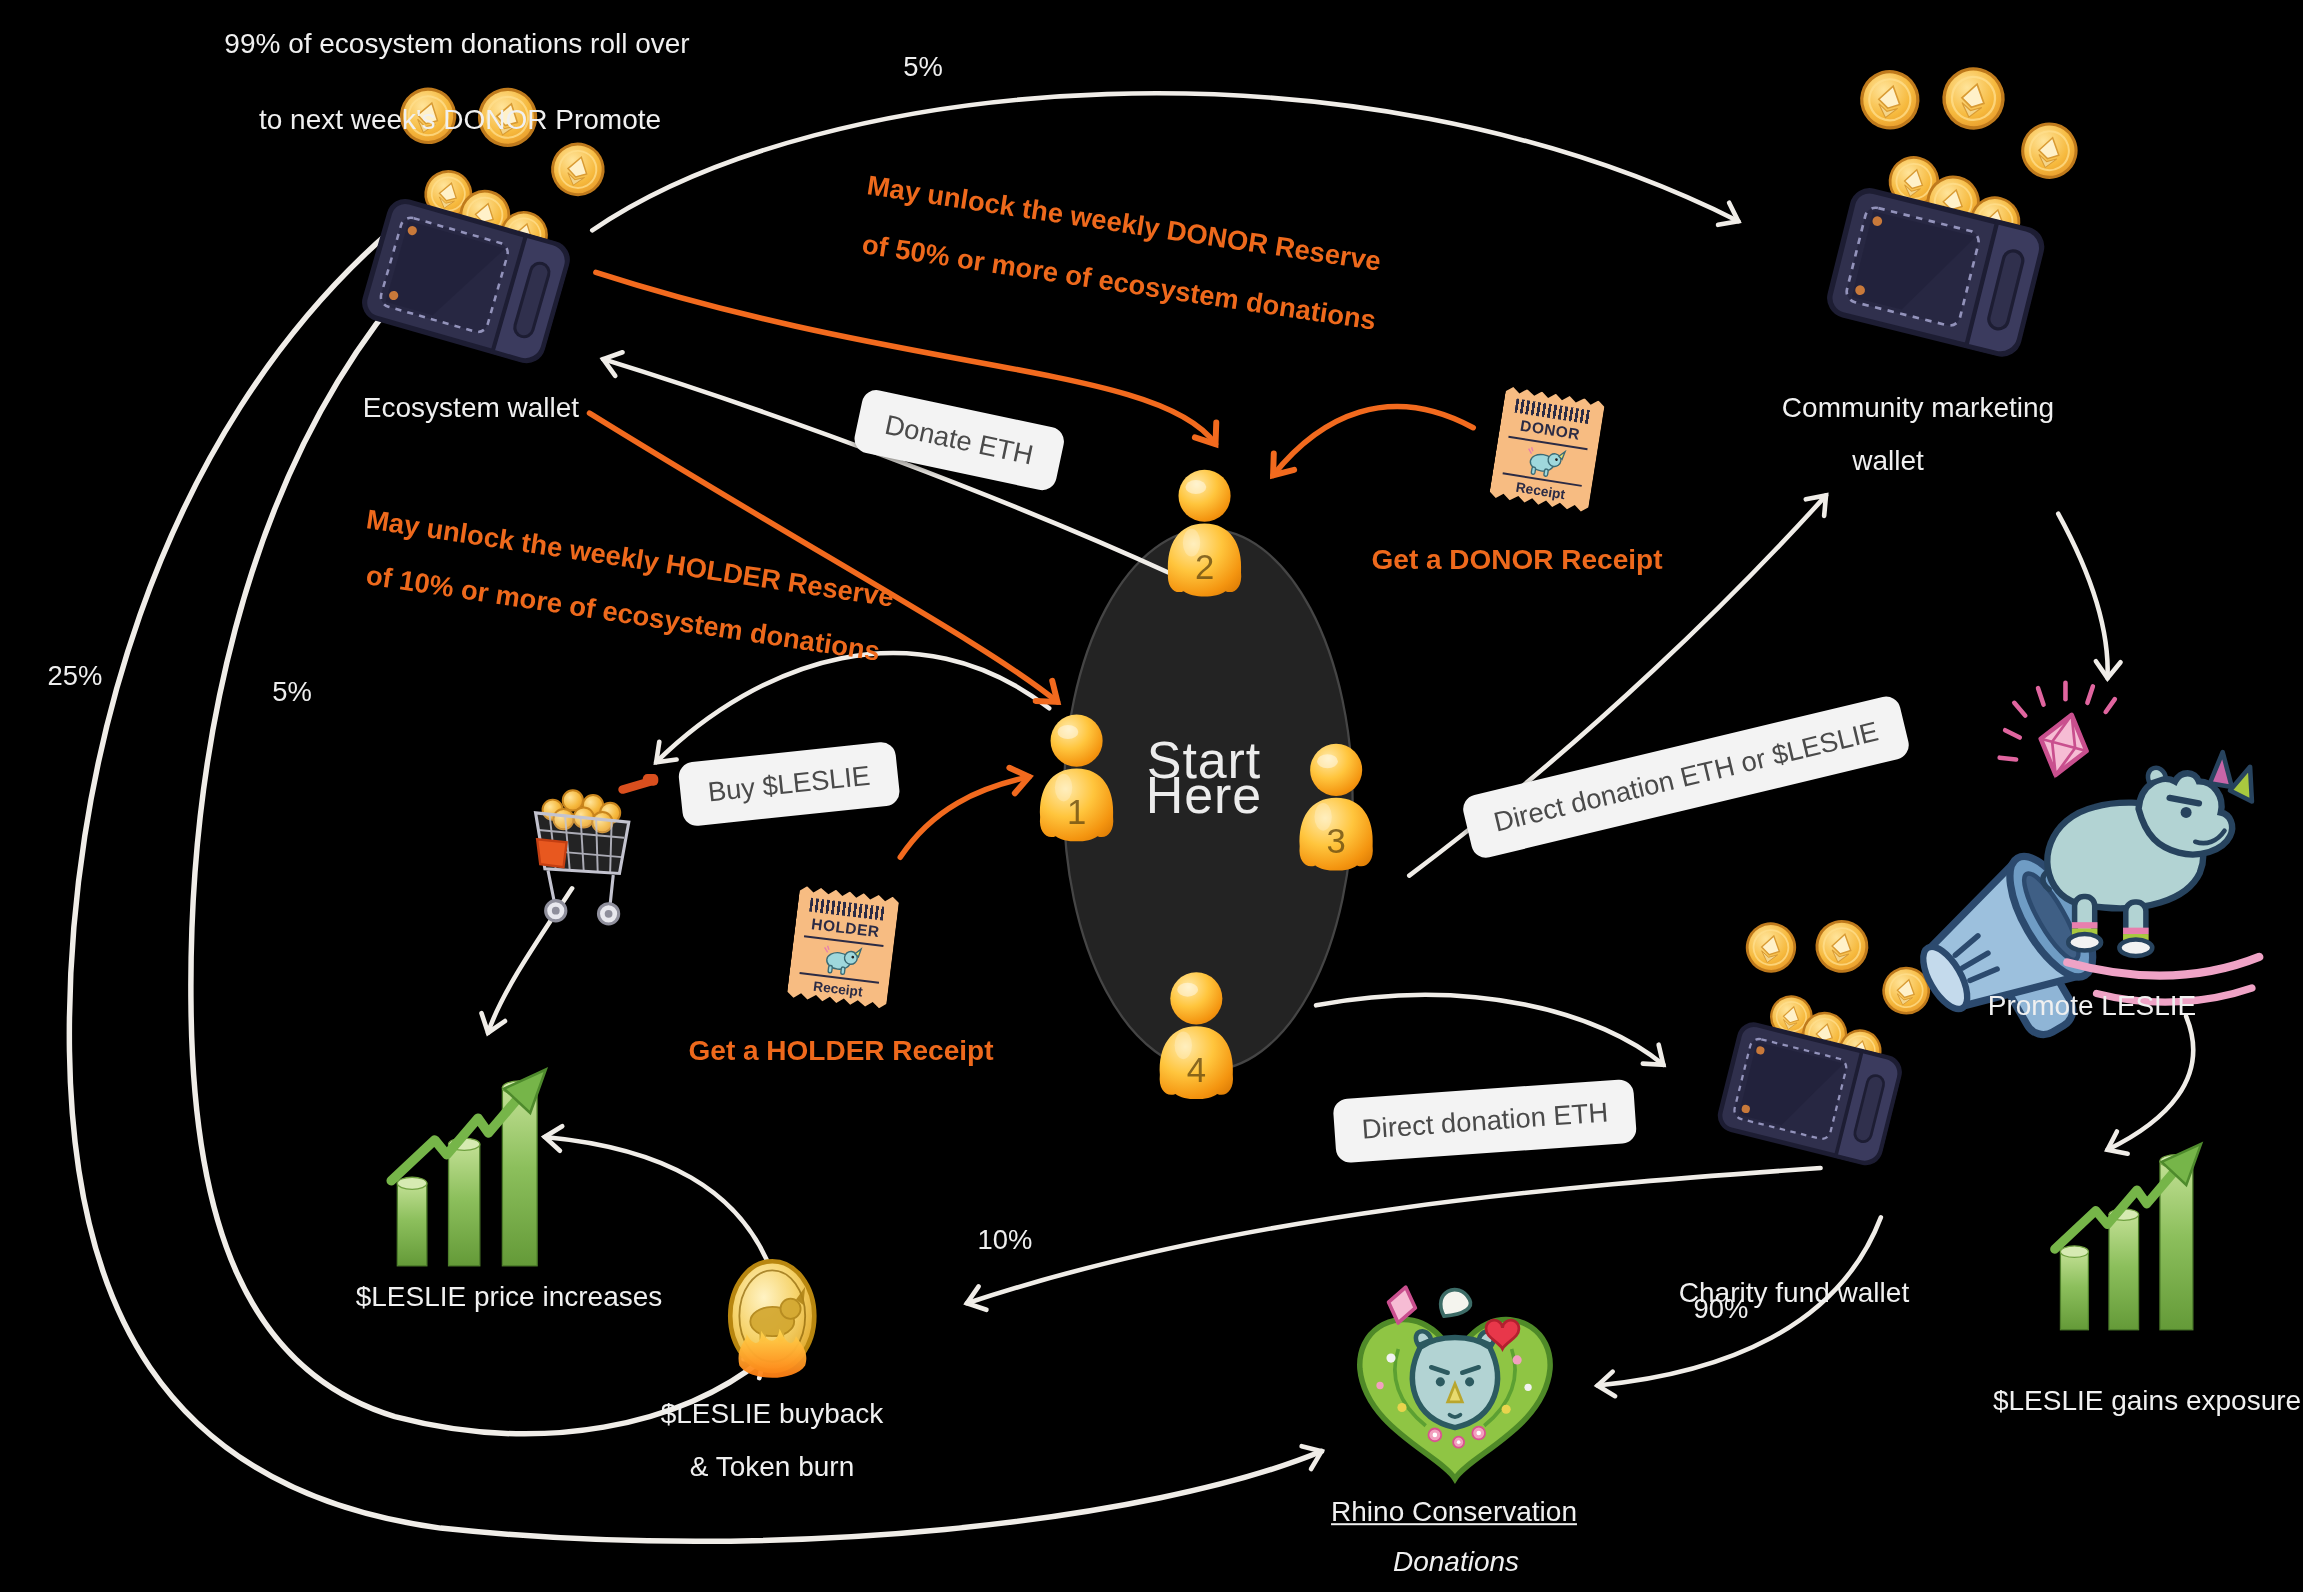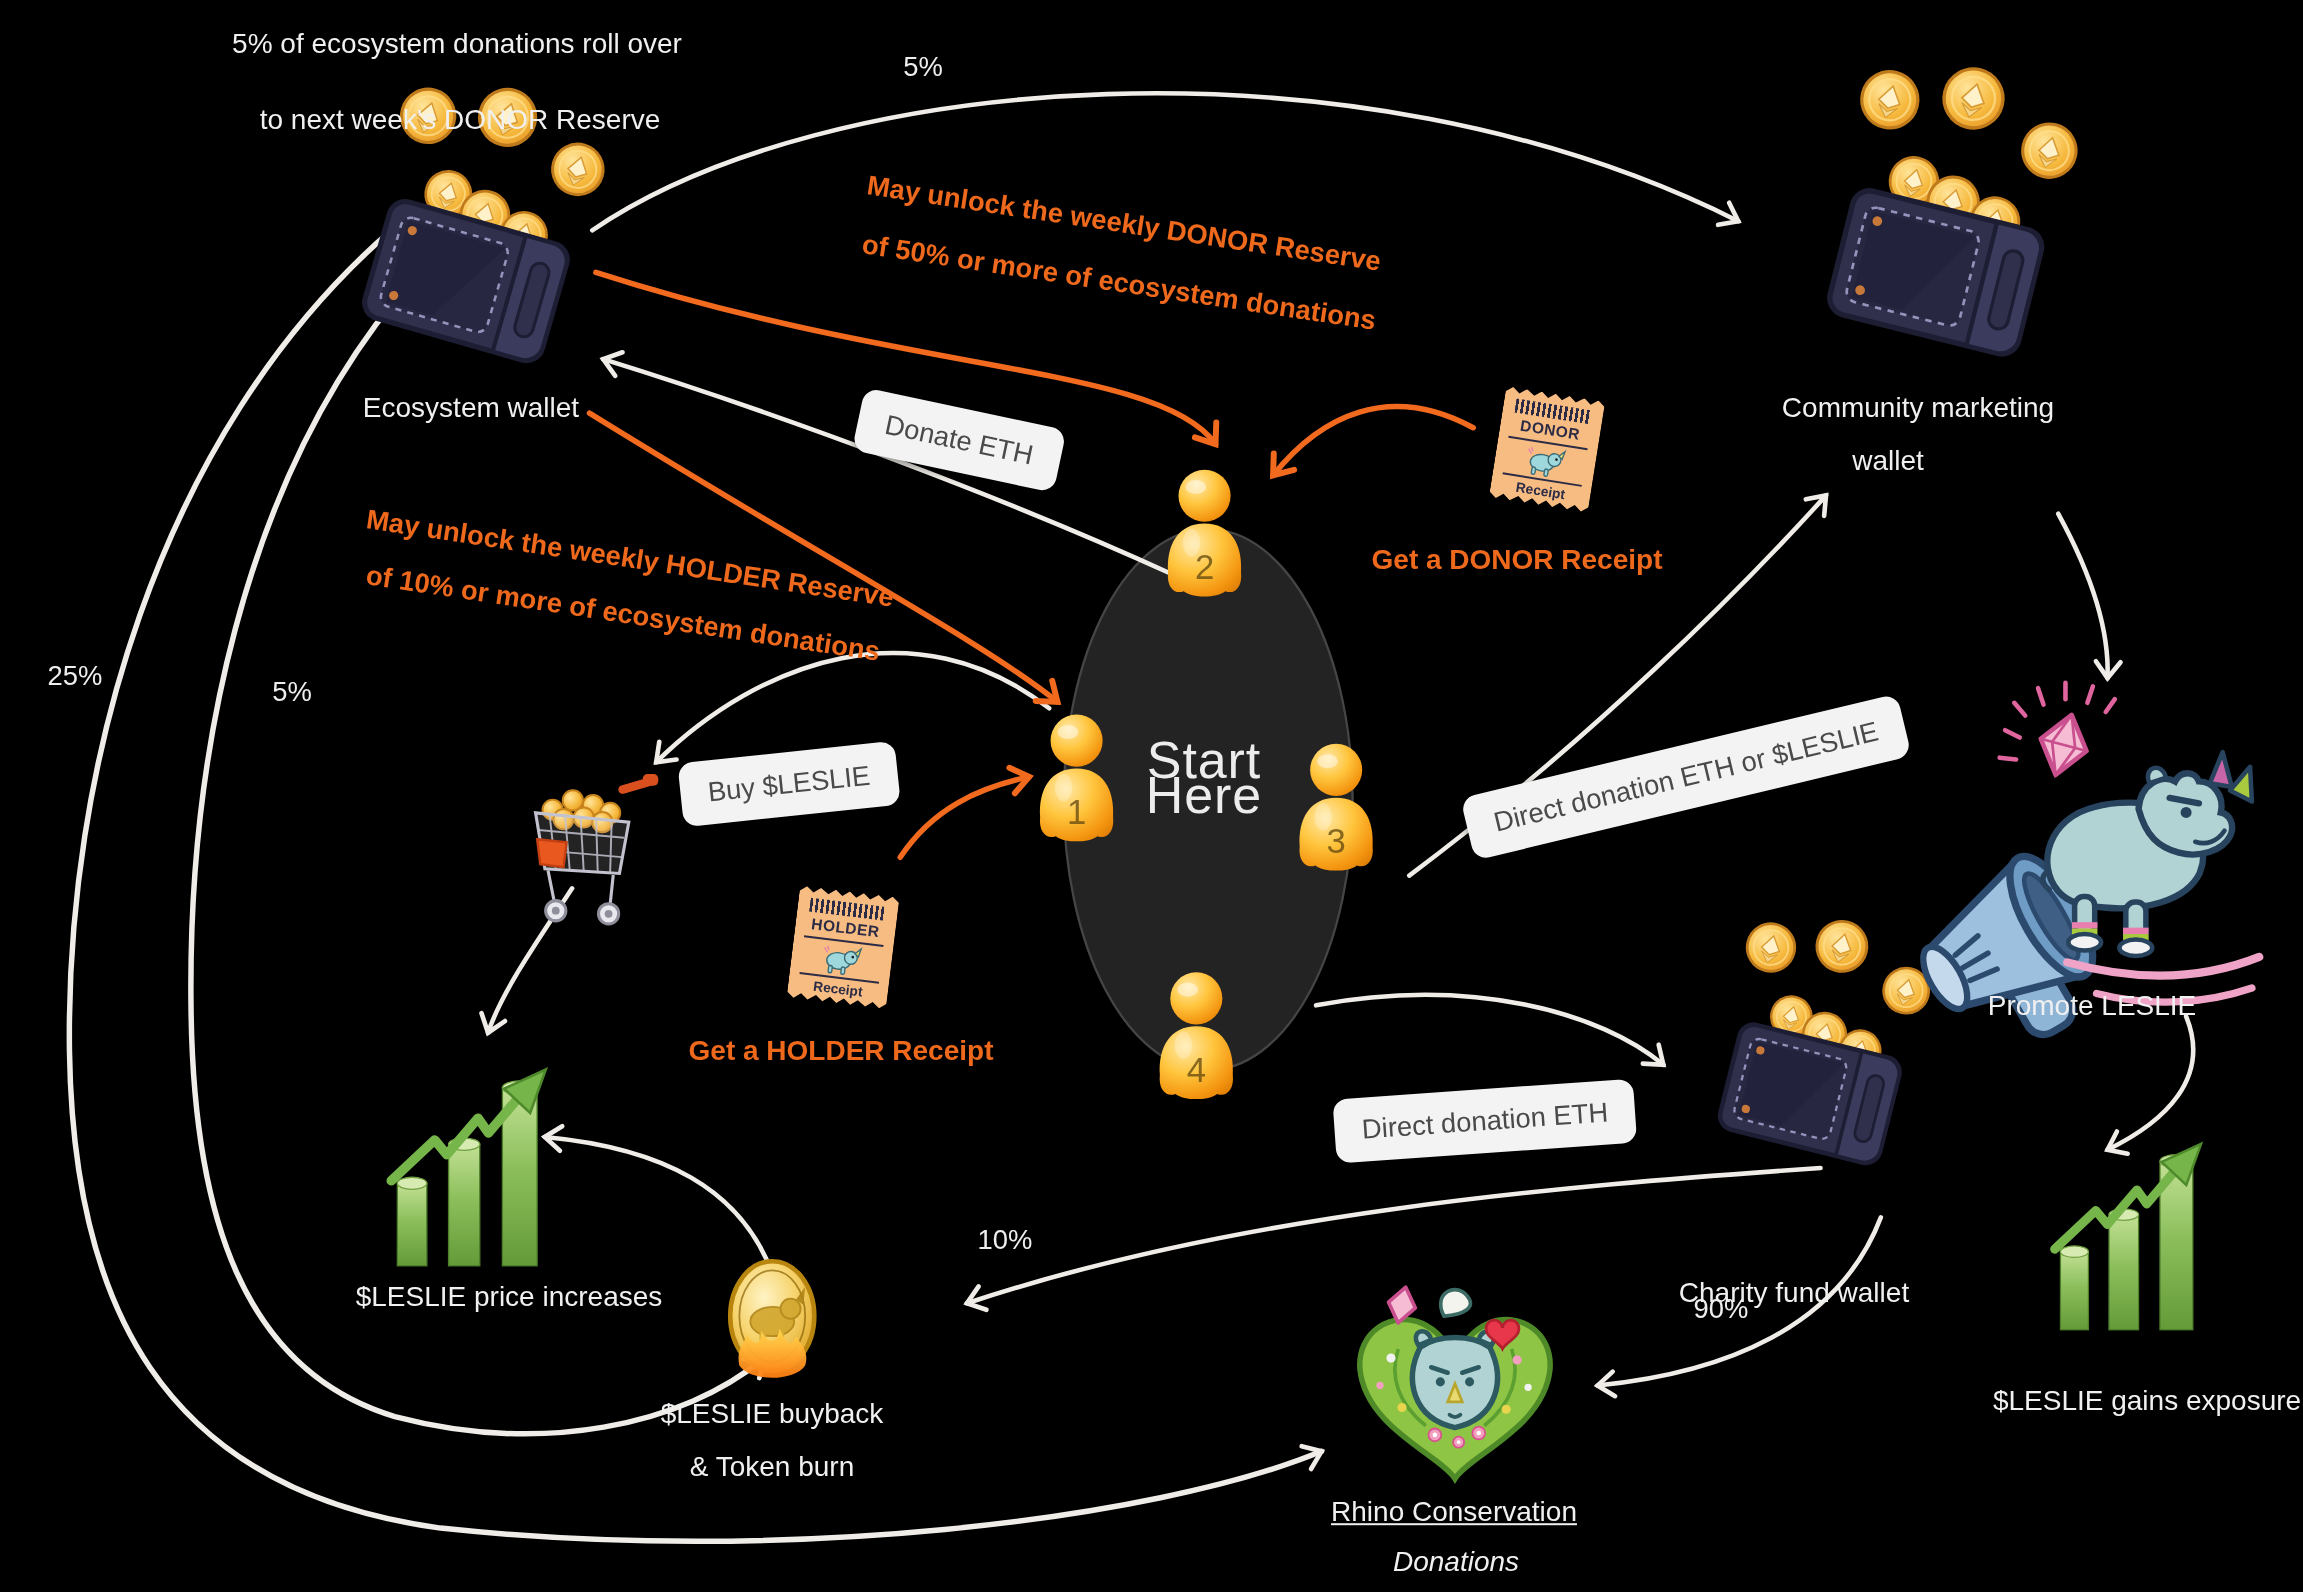--- a/index.html
+++ b/index.html
@@ -305,22 +305,22 @@
   <g transform="translate(1462,888) scale(0.95)">
     <use href="#person"></use>
     <text x="0" y="48" text-anchor="middle" font-size="40" fill="#6b4e12" opacity="0.8" font-family="Liberation Sans, sans-serif">3</text>
   </g>
   <g transform="translate(1309,1138) scale(0.95)">
     <use href="#person"></use>
     <text x="0" y="48" text-anchor="middle" font-size="40" fill="#6b4e12" opacity="0.8" font-family="Liberation Sans, sans-serif">4</text>
   </g>
 </svg>
 
-<div class="lbl" style="left:457px;top:44px;">5% of ecosystem donations roll over</div>
-<div class="lbl" style="left:460px;top:120px;">to next week's DONOR Reserve</div>
+<div class="lbl" style="left:457px;top:44px;">99% of ecosystem donations roll over</div>
+<div class="lbl" style="left:460px;top:120px;">to next week's DONOR Promote</div>
 
 <div class="lbl pct" style="left:923px;top:67px;">5%</div>
 <div class="lbl pct" style="left:75px;top:676px;">25%</div>
 <div class="lbl pct" style="left:292px;top:692px;">5%</div>
 <div class="lbl pct" style="left:1005px;top:1240px;">10%</div>
 <div class="lbl pct" style="left:1721px;top:1309px;">90%</div>
 
 <div class="lbl orange" style="left:1124px;top:224px;transform:translate(-50%,-50%) rotate(8.5deg);">May unlock the weekly DONOR Reserve</div>
 <div class="lbl orange" style="left:1119px;top:283px;transform:translate(-50%,-50%) rotate(8.5deg);">of 50% or more of ecosystem donations</div>
 <div class="lbl orange" style="left:630px;top:559px;transform:translate(-50%,-50%) rotate(8.5deg);">May unlock the weekly HOLDER Reserve</div>

